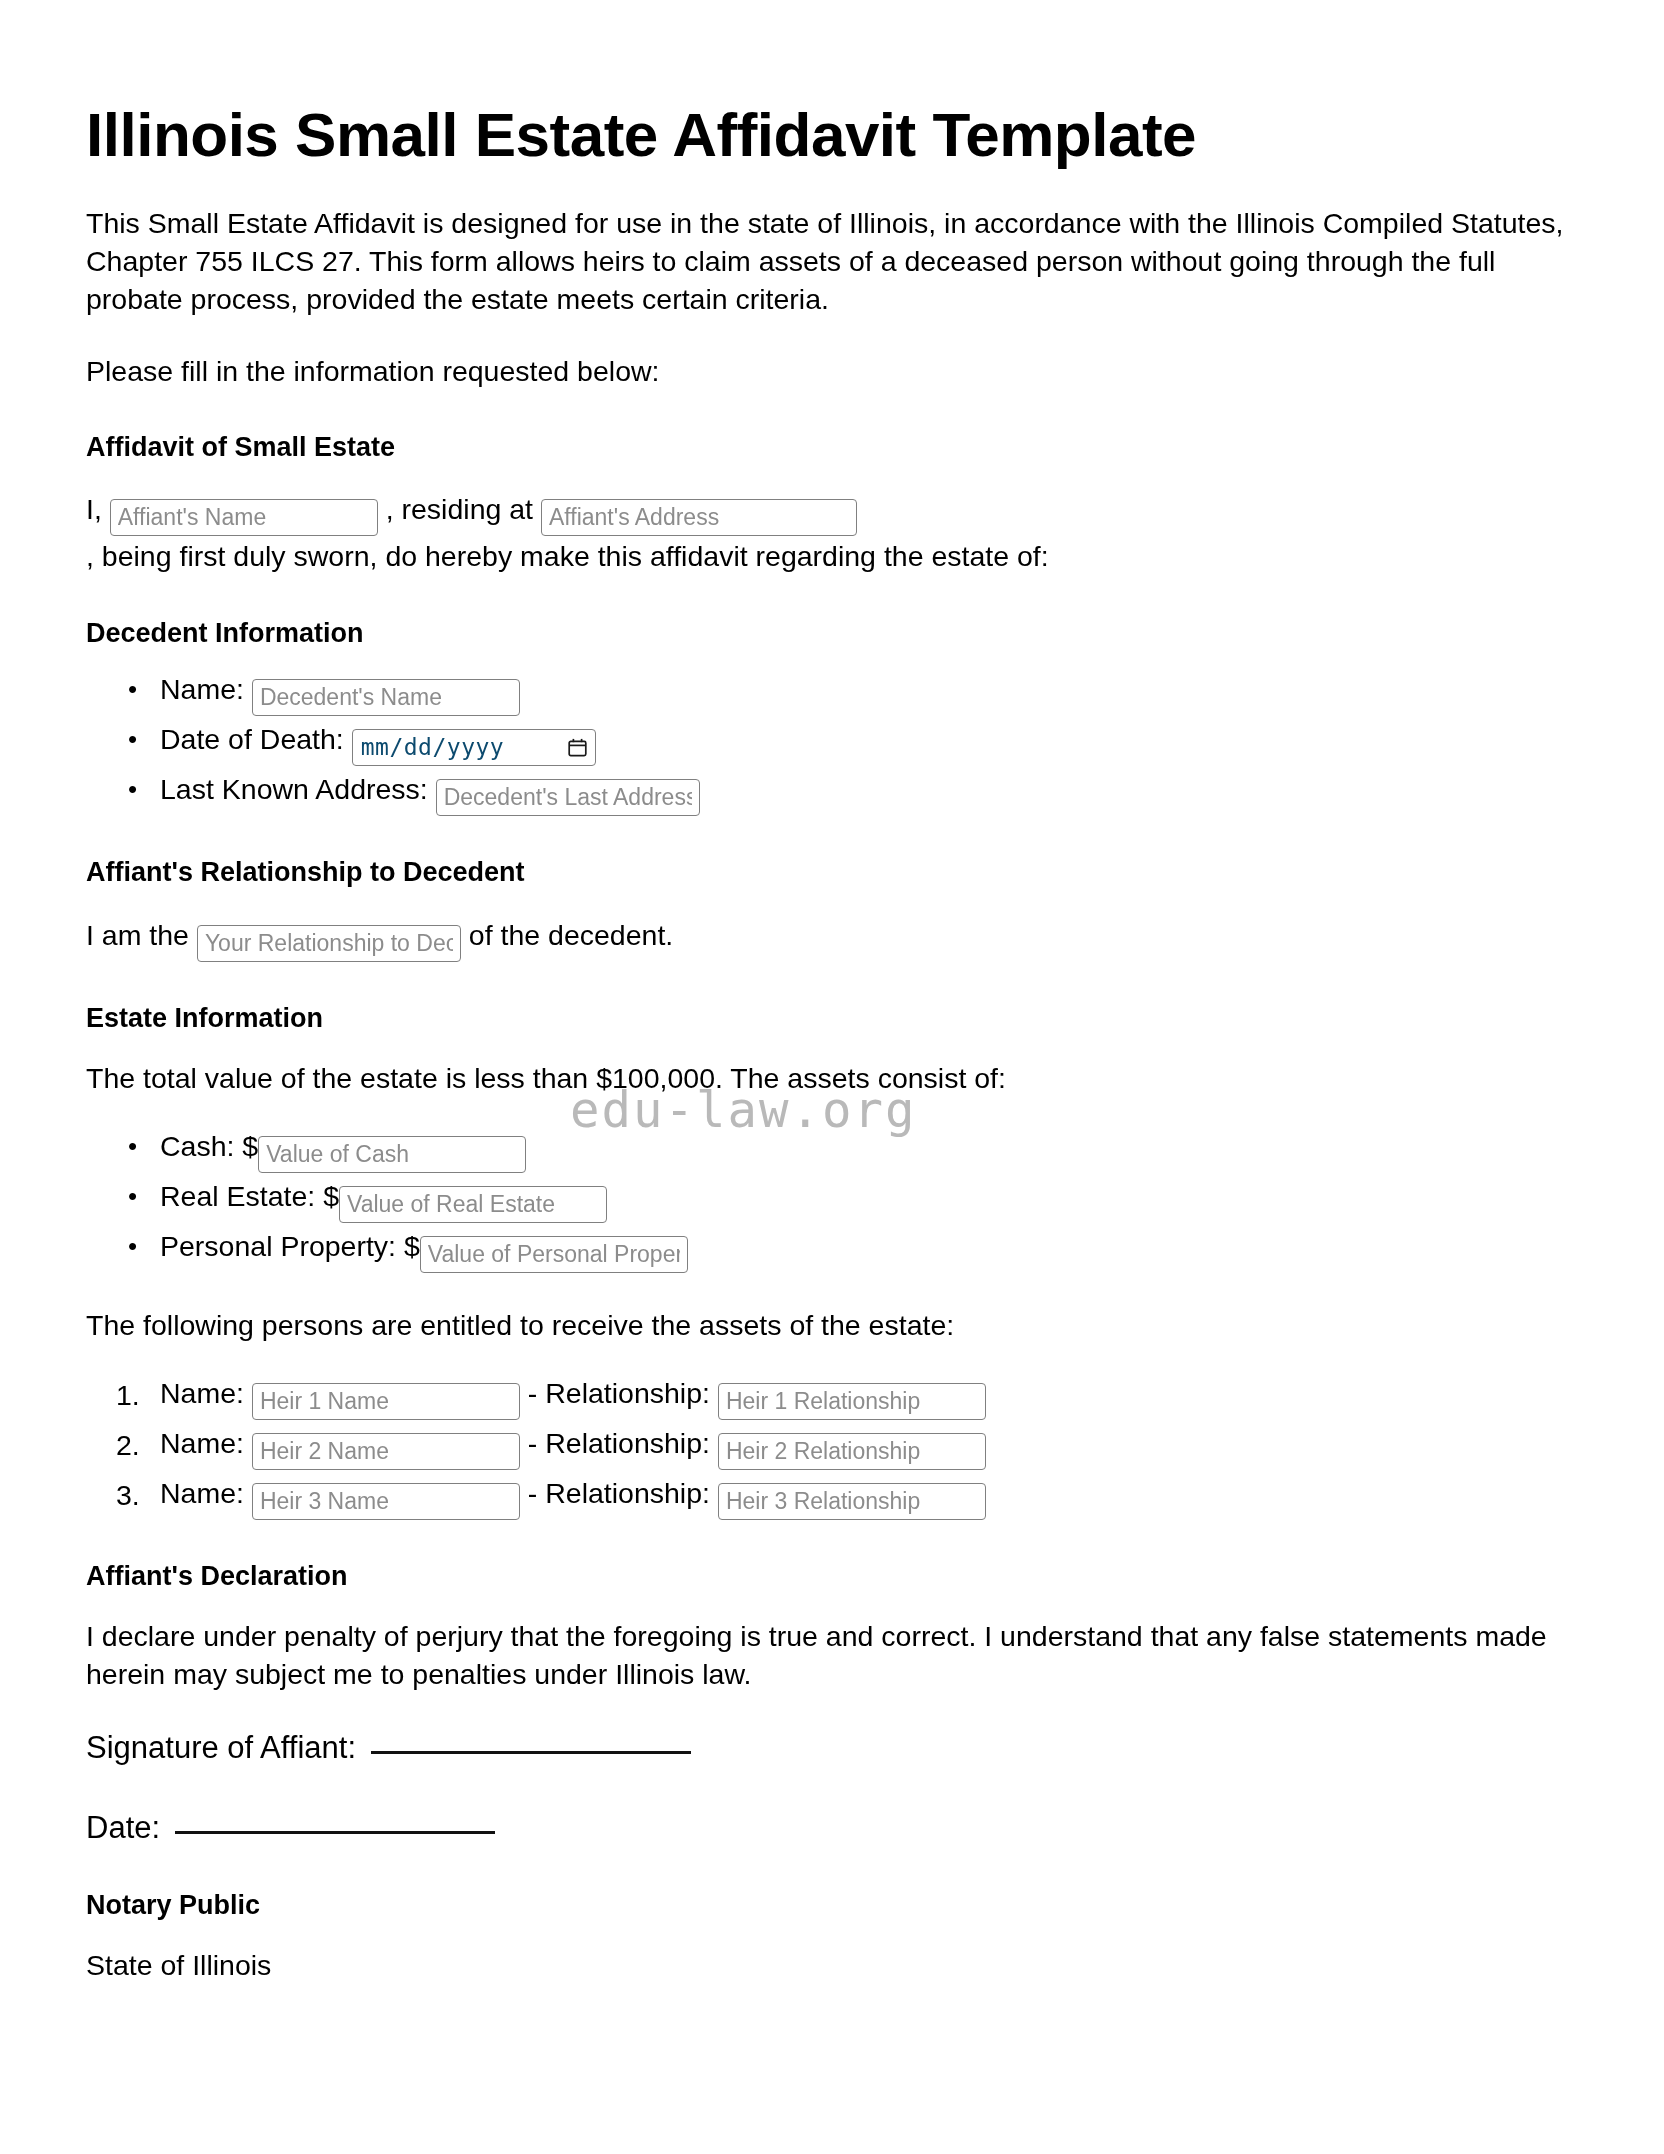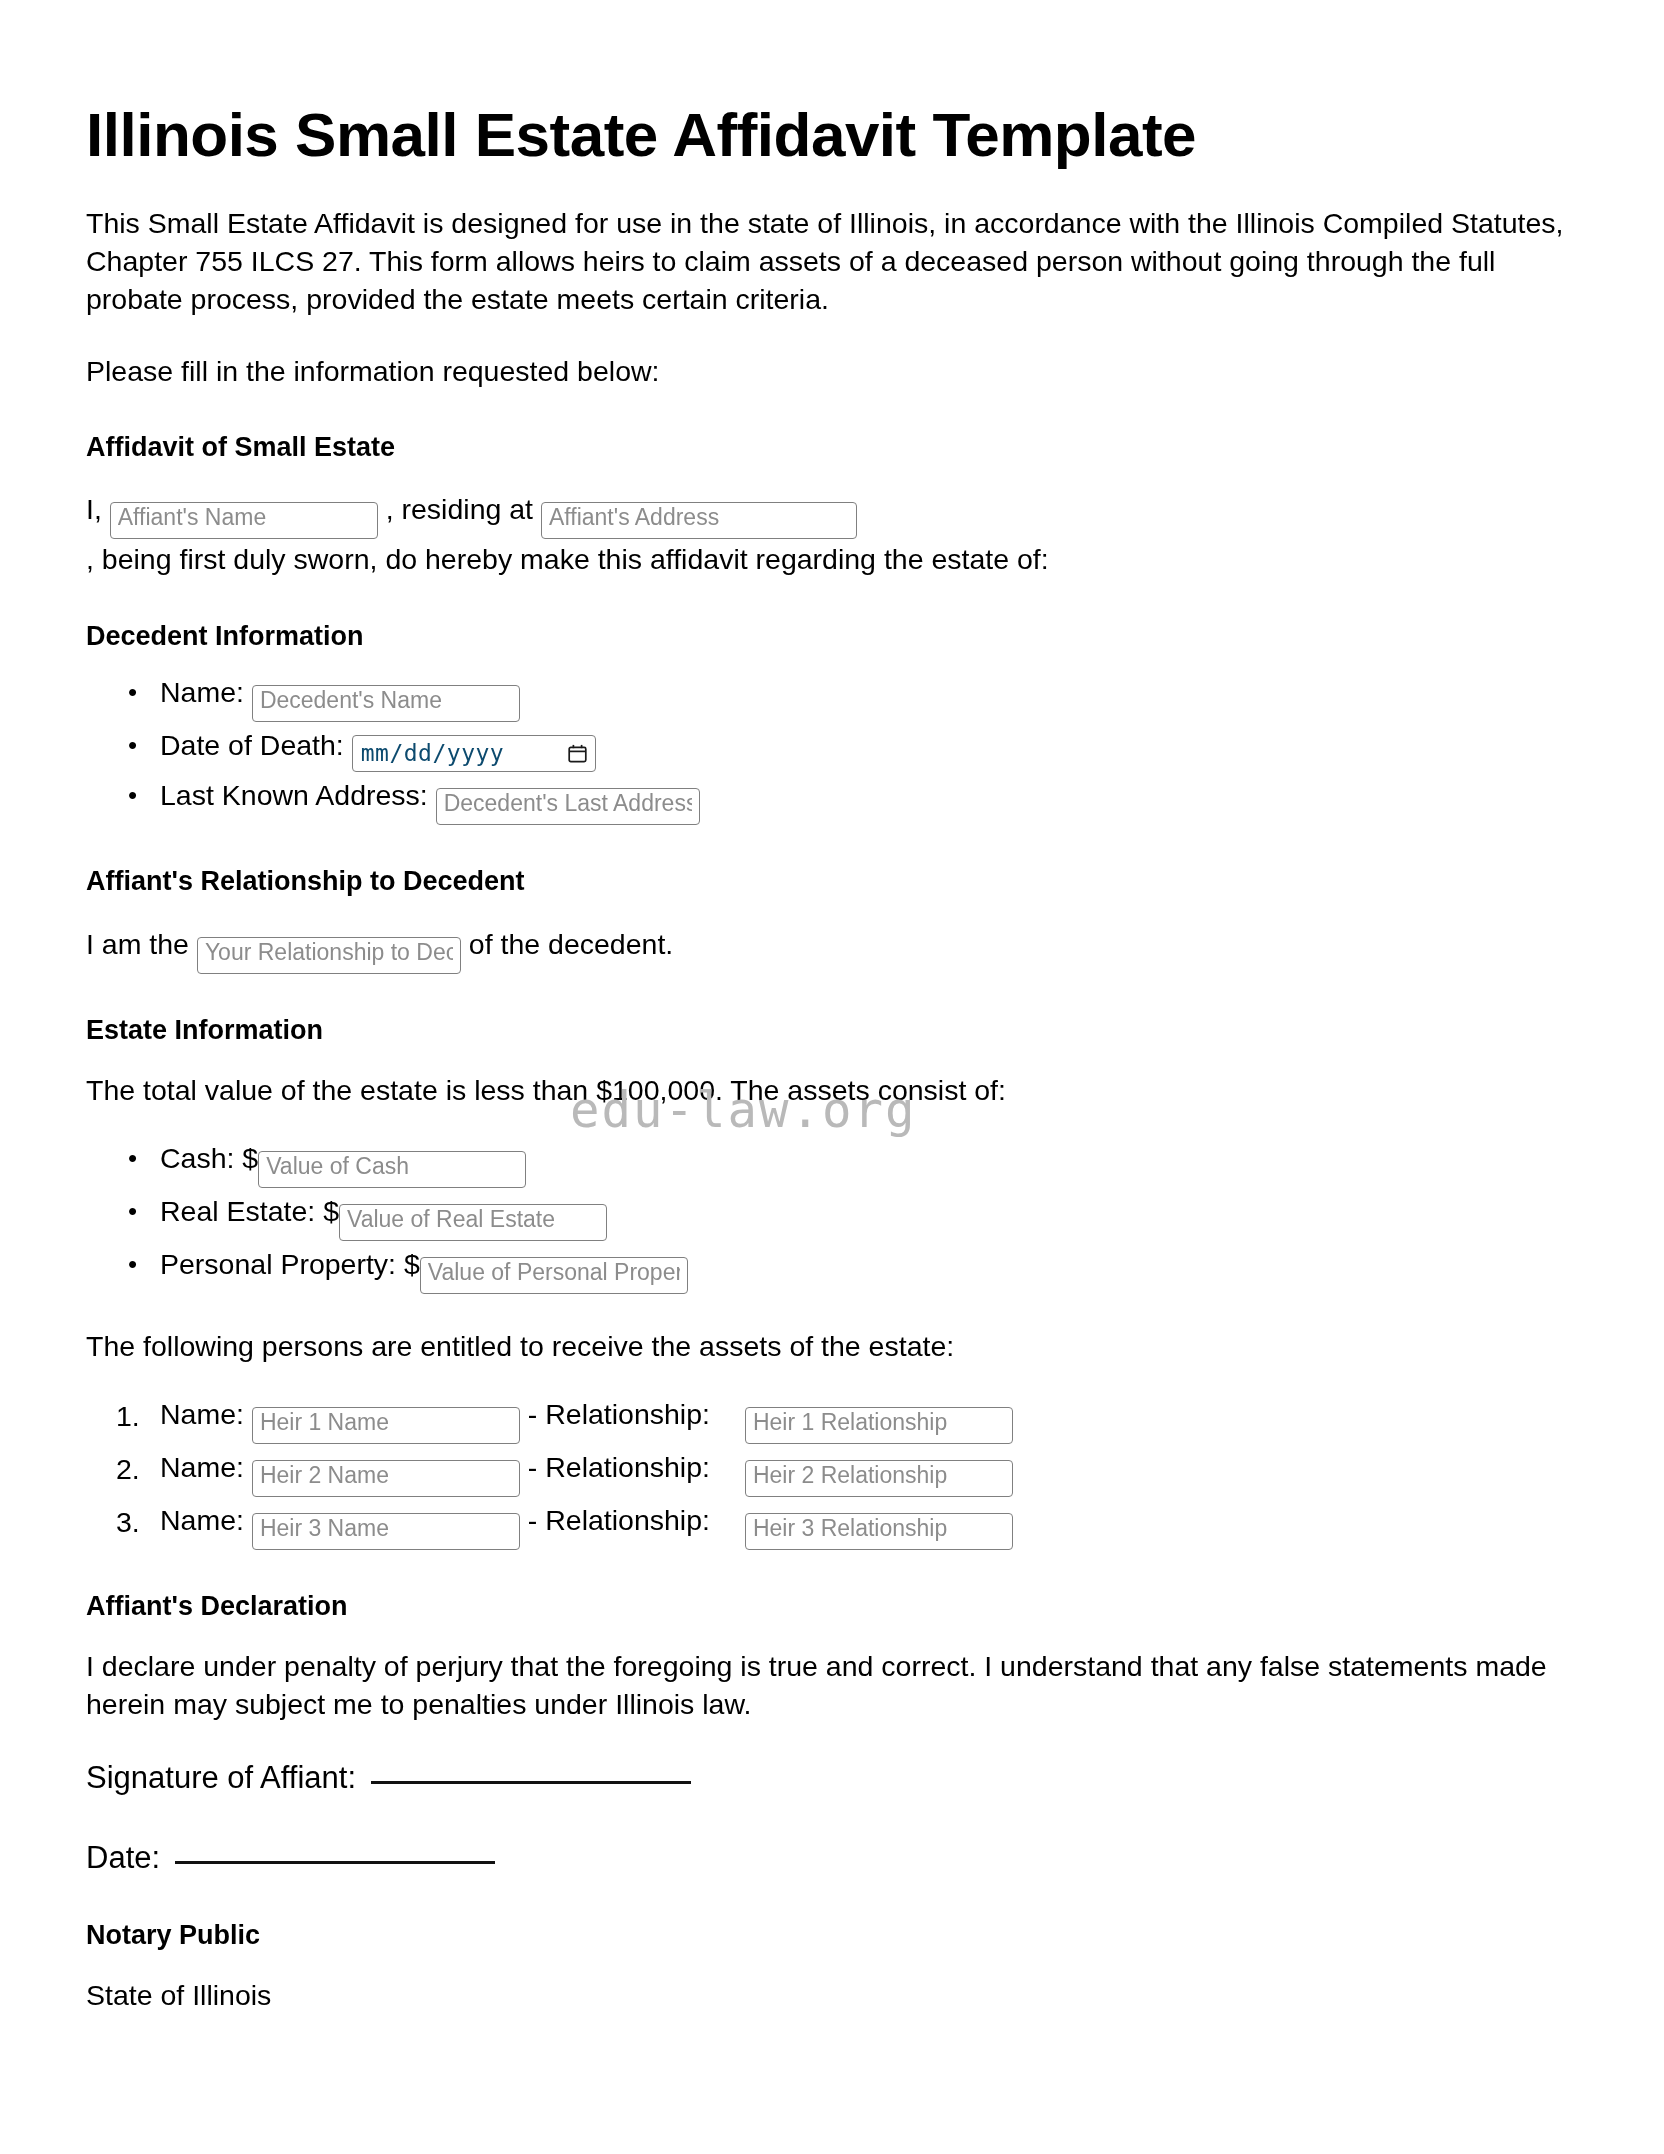--- a/index.html
+++ b/index.html
@@ -66,38 +66,38 @@
   }
 
   
   input.fld {
     font-family: "Liberation Sans", sans-serif;
     font-size: 23px;
     color: #111;
     background: #ffffff;
     border: 1.6px solid #808080;
     border-radius: 4px;
-    padding: 4px 7px 10px 7px;
+    padding: 4px 7px 4px 7px;
     box-sizing: border-box;
     height: 37px;
     vertical-align: -6px;
     outline: none;
   }
   input.fld::placeholder {
     color: #8c8c8c;
     opacity: 1;
   }
   input.w-affiant-name { width: 268px; }
   input.w-affiant-addr { width: 316px; }
   input.w-dec-name     { width: 268px; }
   input.w-dec-addr     { width: 264px; }
   input.w-relation     { width: 264px; }
   input.w-money        { width: 268px; }
   input.w-heir-name    { width: 268px; }
-  input.w-heir-rel     { width: 268px; margin-left: 27px; }
+  input.w-heir-rel     { width: 268px; }
 
   .datefield {
     display: inline-flex;
     align-items: center;
     justify-content: space-between;
     border: 1.6px solid #808080;
     border-radius: 4px;
     background: #fff;
     height: 37px;
     width: 244px;

